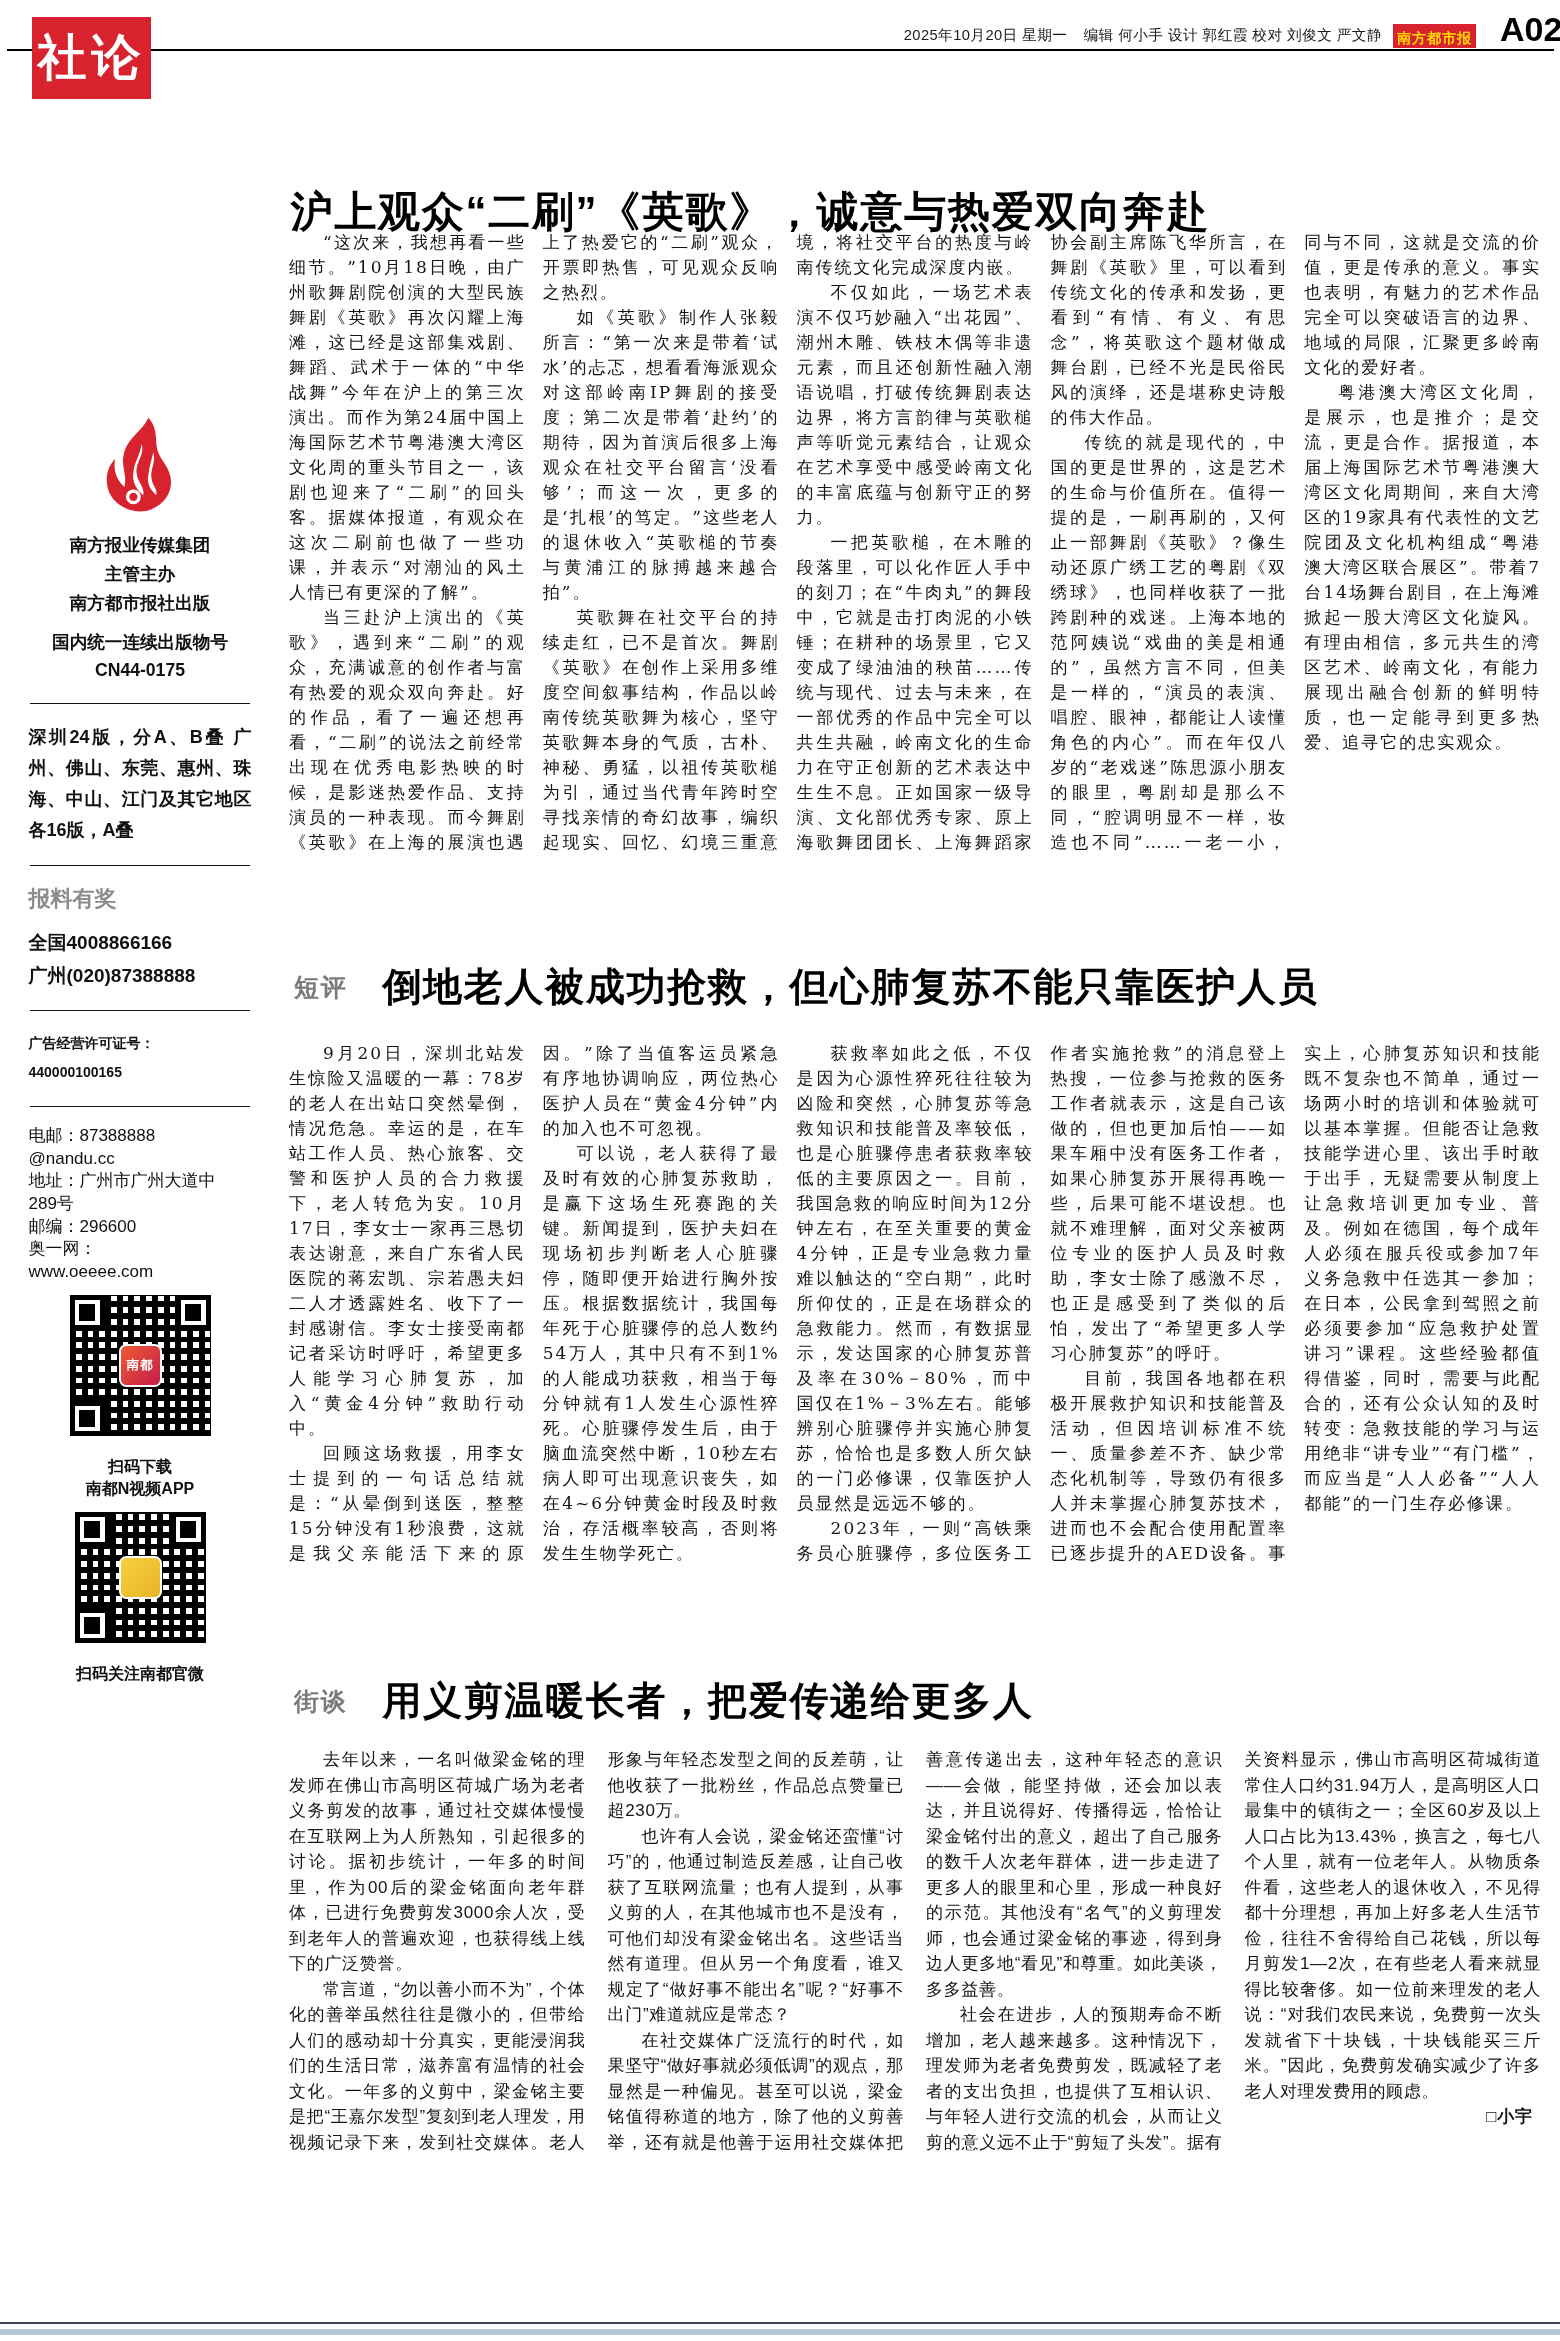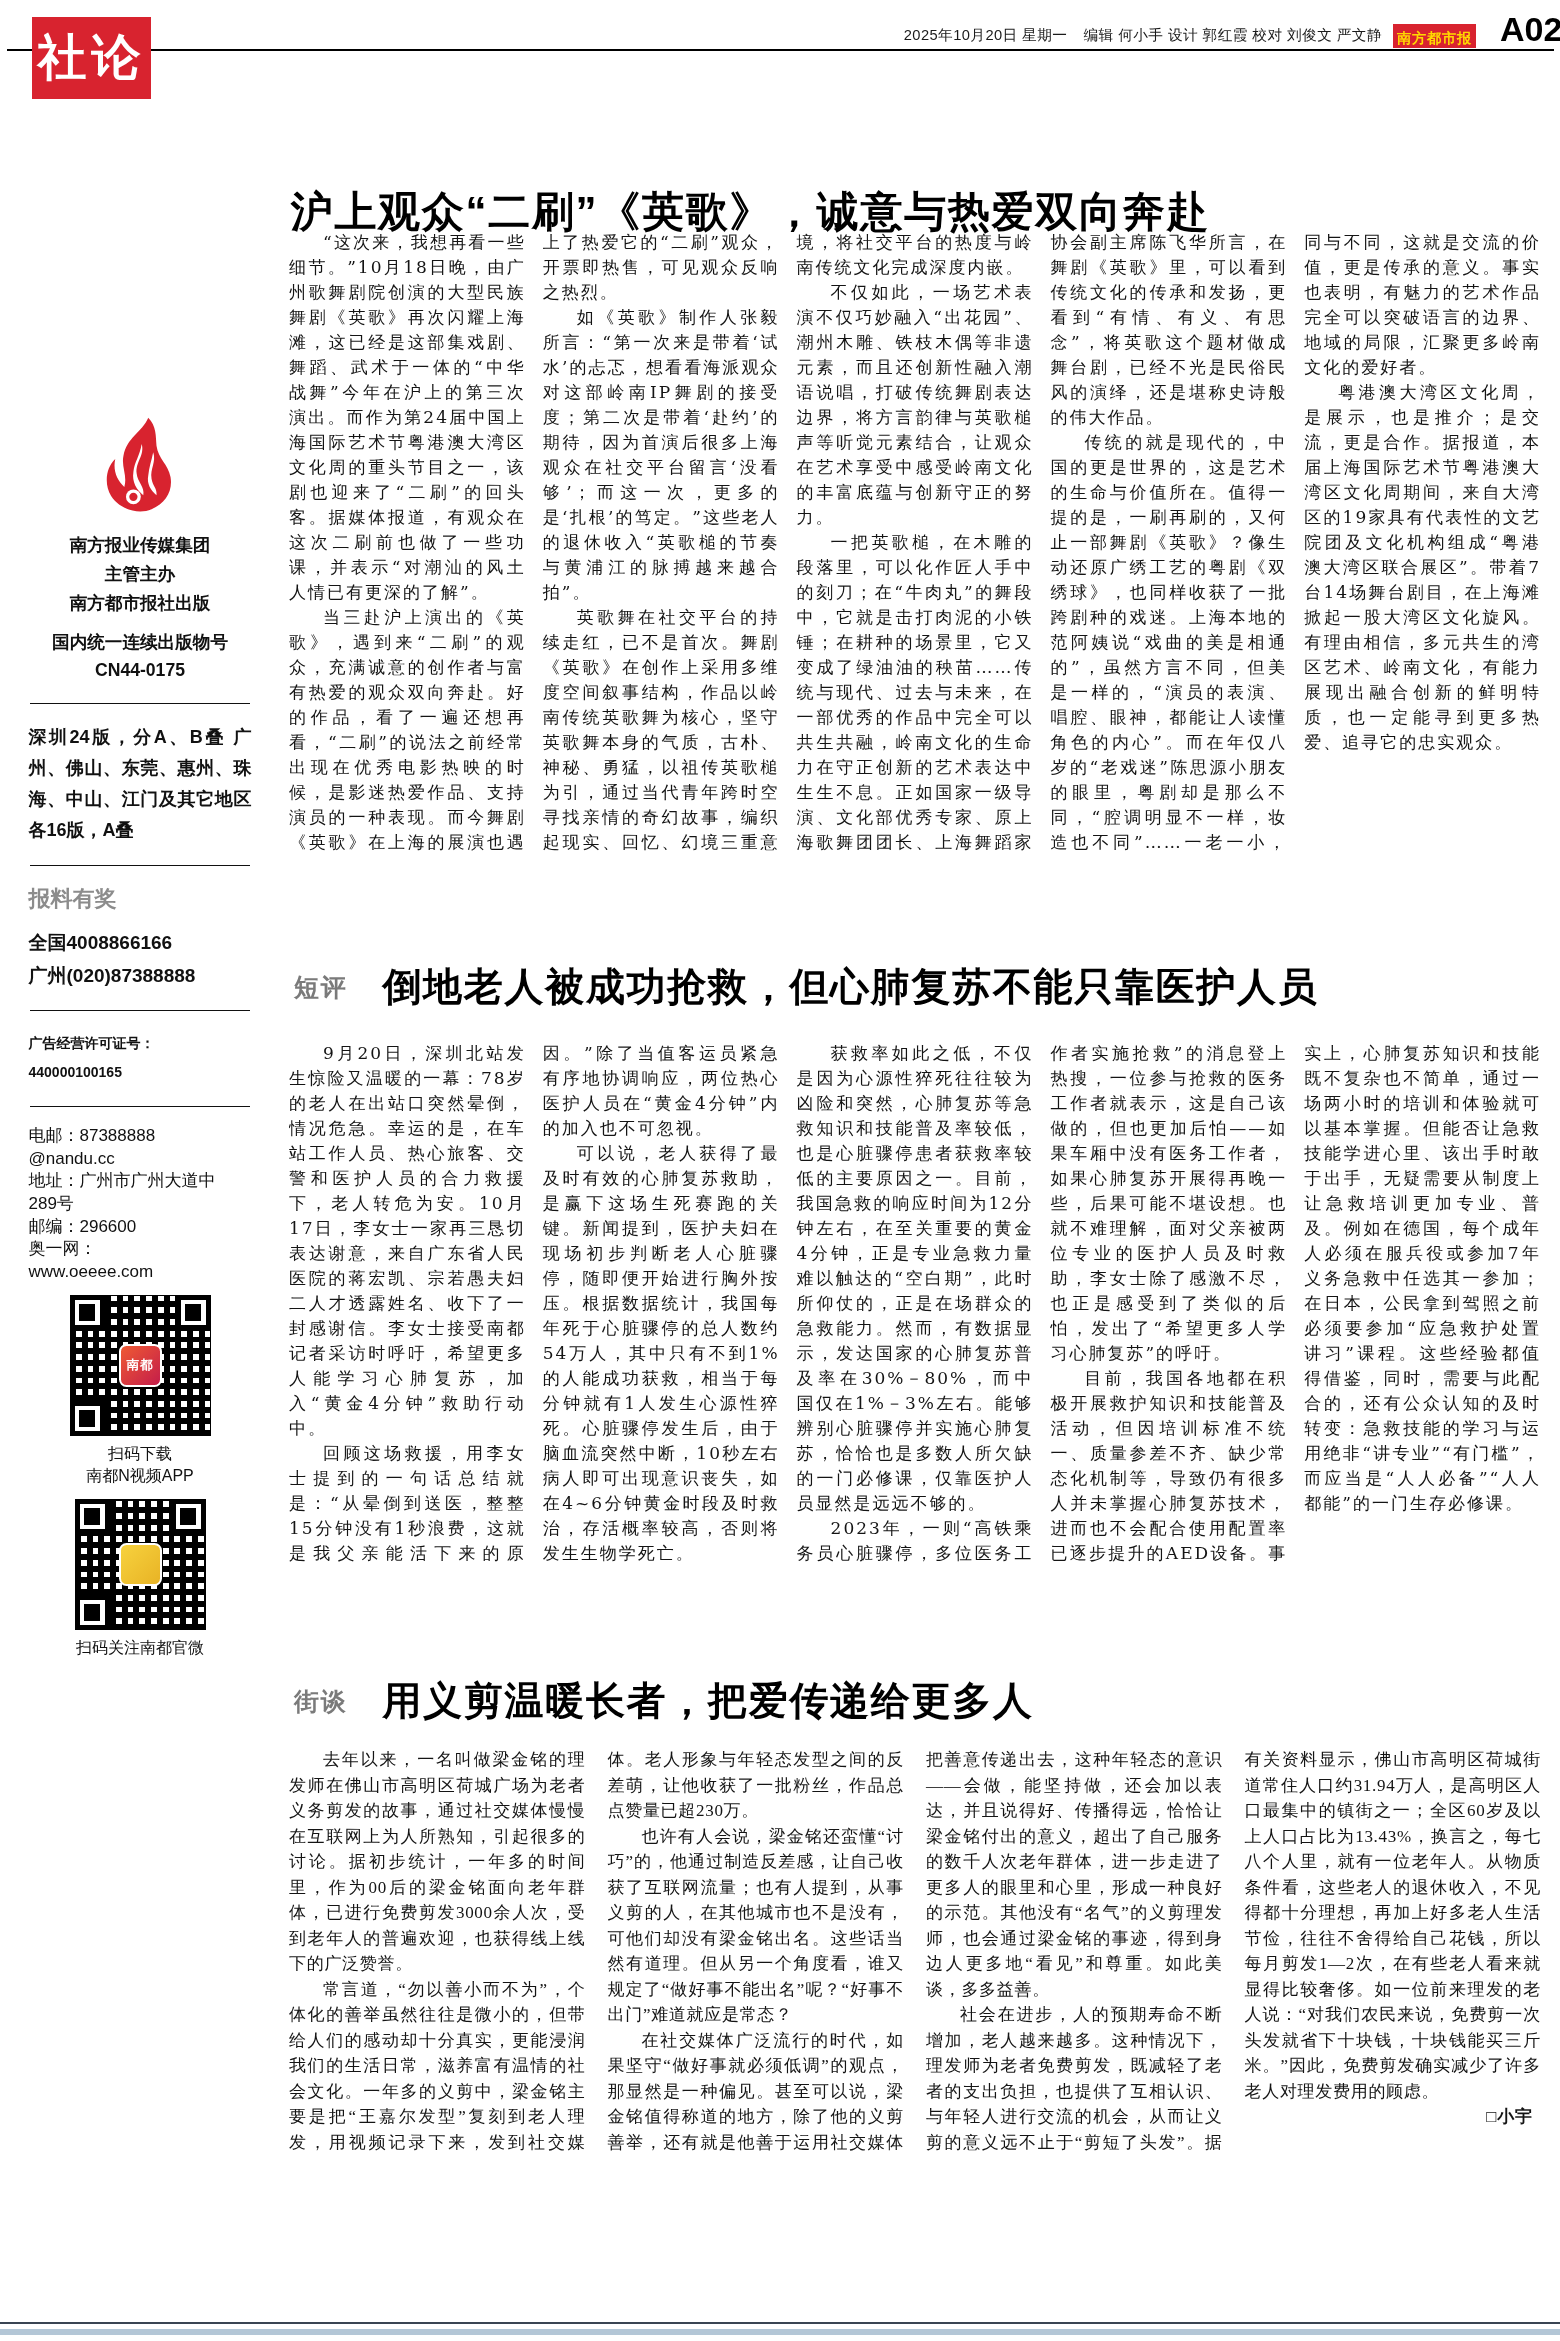--- a/index.html
+++ b/index.html
@@ -1,20 +1,20 @@
 <!DOCTYPE html>
 <html style="font-size:13.4px"><head>
 <meta charset="utf-8">
 <style>
   html,body{margin:0;padding:0;}
   body{width:1560px;height:2342px;position:relative;background:#ffffff;overflow:hidden;
        font-family:"Liberation Sans",sans-serif;color:#111;}
   .hei{font-family:"Liberation Sans",sans-serif;}
   .kai{font-family:"DejaVu Serif","Liberation Serif",serif;}
-  .song{font-family:Liberation Serif, serif;}
+  .song{font-family:Liberation Sans, sans-serif;}
 
   
   #top-rule{position:absolute;left:6.7px;top:49px;width:1547px;height:1.7px;background:#000;}
   #section-box{position:absolute;left:32px;top:17px;width:119px;height:82px;background:#d8232f;
        color:#fff;display:flex;align-items:center;justify-content:center;
        font-size:49px;font-weight:900;letter-spacing:5px;}
   #dateline{position:absolute;top:26px;left:779px;width:603px;text-align:right;
        font-size:14.7px;font-weight:500;color:#1a1a1a;letter-spacing:0.4px;}
   #dateline .gap{display:inline-block;width:11.7px;}
   #masthead-badge{position:absolute;top:24px;left:1393px;width:83px;height:24px;background:#d8232f;
@@ -41,21 +41,21 @@
         repeating-linear-gradient(90deg,#000 0 5.9px,transparent 5.9px 11.7px),
         repeating-linear-gradient(0deg,#000 0 5.9px,#fff 5.9px 11.7px);}
   .qr.small{width:131px;height:131px;}
   .qr .f{position:absolute;width:25px;height:25px;border:5px solid #000;background:#fff;}
   .qr .f::after{content:'';position:absolute;inset:4.2px;background:#000;}
   .qr .f.tl{left:0;top:0;} .qr .f.tr{right:0;top:0;} .qr .f.bl{left:0;bottom:0;}
   .qr .logo{position:absolute;inset:0;margin:auto;width:39px;height:39px;border-radius:7.5px;
       background:linear-gradient(135deg,#ef5a33,#c41d4a);border:2.5px solid #fff;color:#fff;
       font-size:12.6px;font-weight:bold;display:flex;align-items:center;justify-content:center;letter-spacing:0.8px;}
   .qr .logo.gold{background:linear-gradient(135deg,#f7d23e,#e8b325);}
-  .qr-caption{font-size:16px;line-height:22px;text-align:center;margin-top:7px;font-weight:400;}
+  .qr-caption{font-size:16px;line-height:22px;text-align:center;margin-top:20px;font-weight:700;}
 
   
   #main{position:absolute;left:289px;top:0;width:1252px;height:2342px;}
   .headline{font-weight:900;color:#000;letter-spacing:1.7px;white-space:nowrap;}
   #a1-headline{position:absolute;top:156px;left:1.7px;font-size:42px;}
   .article-row{position:absolute;display:flex;align-items:center;}
   .article-label{color:#7a7a7a;font-size:25px;font-weight:bold;margin-right:35px;letter-spacing:1.7px;}
   #a2-row{top:960px;left:5px;}
   #a2-row .headline{font-size:39px;}
   #a3-row{top:1674px;left:5px;}

